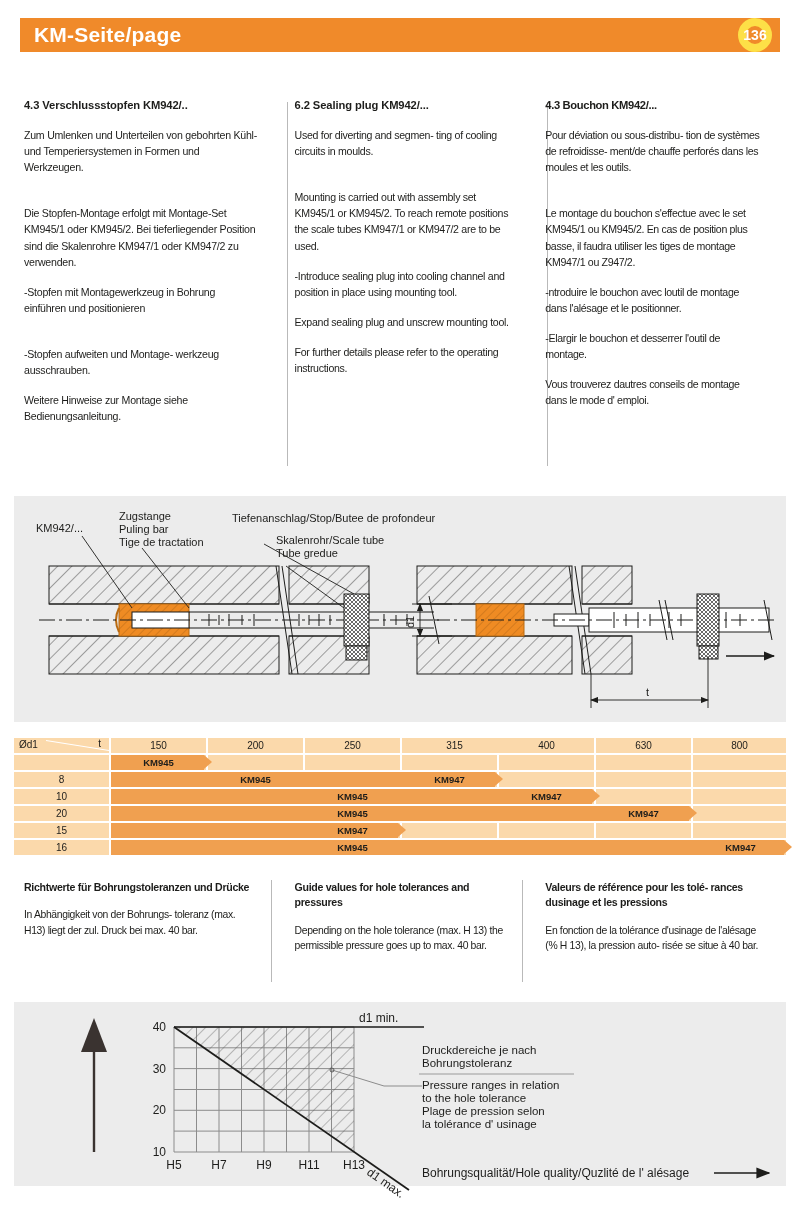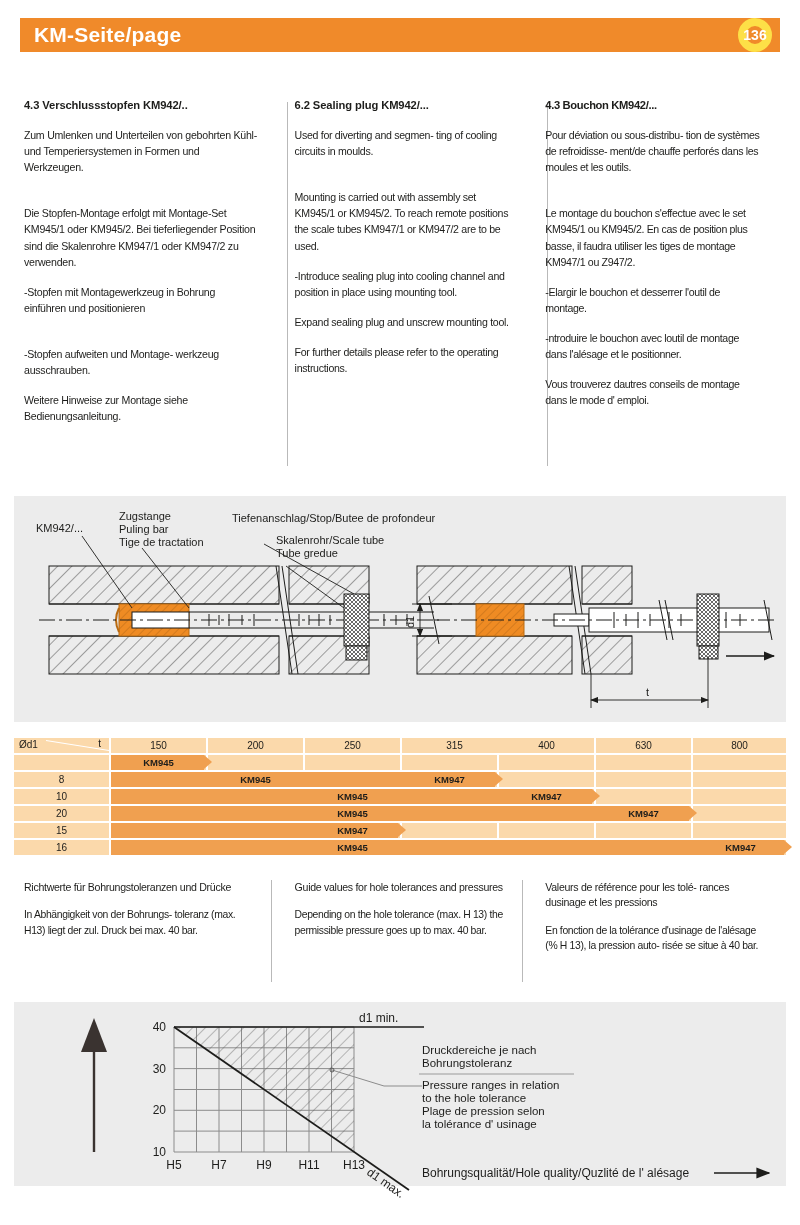--- a/index.html
+++ b/index.html
@@ -168,21 +168,21 @@
 
   
   .notes {
     position: absolute;
     left: 24px; top: 880px;
     width: 752px; height: 110px;
     display: flex;
   }
   .notes .col h3 {
     font-size: 10.6px;
-    font-weight: normal;
+    font-weight: bold;
     margin: 0 0 12px 0;
     line-height: 1.45;
     letter-spacing: -0.3px;
   }
   .notes .col p {
     font-size: 10.4px;
     line-height: 1.5;
     margin: 0;
     letter-spacing: -0.35px;
   }
@@ -223,22 +223,22 @@
     <p>Mounting is carried out with assembly set KM945/1 or KM945/2. To reach remote positions the scale tubes KM947/1 or KM947/2 are to be used.</p>
     <p>-Introduce sealing plug into cooling channel and position in place using mounting tool.</p>
     <p>Expand sealing plug and unscrew mounting tool.</p>
     <p>For further details please refer to the operating instructions.</p>
   </div>
 
   <div class="col fr">
     <h2>4.3  Bouchon KM942/...</h2>
     <p class="gap-big">Pour déviation ou sous-distribu- tion de systèmes de refroidisse- ment/de chauffe perforés dans les moules et les outils.</p>
     <p>Le montage du bouchon s'effectue avec le set KM945/1 ou KM945/2. En cas de position plus basse, il faudra utiliser les tiges de montage KM947/1 ou Z947/2.</p>
+    <p>-ntroduire le bouchon avec loutil de montage dans l'alésage et le positionner.</p>
     <p>-Elargir le bouchon et desserrer l'outil de montage.</p>
-    <p>-ntroduire le bouchon avec loutil de montage dans l'alésage et le positionner.</p>
     <p>Vous trouverez dautres conseils de montage dans le mode d' emploi.</p>
   </div>
 </div>
 
 <div class="diagram-panel">
   <svg width="772" height="226" viewBox="0 0 772 226">
     <defs>
       <pattern id="hatchA" width="10" height="10" patternTransform="rotate(45)" patternUnits="userSpaceOnUse">
         <line x1="0" y1="0" x2="0" y2="10" stroke="#3a3a3a" stroke-width="0.9"></line>
       </pattern>

